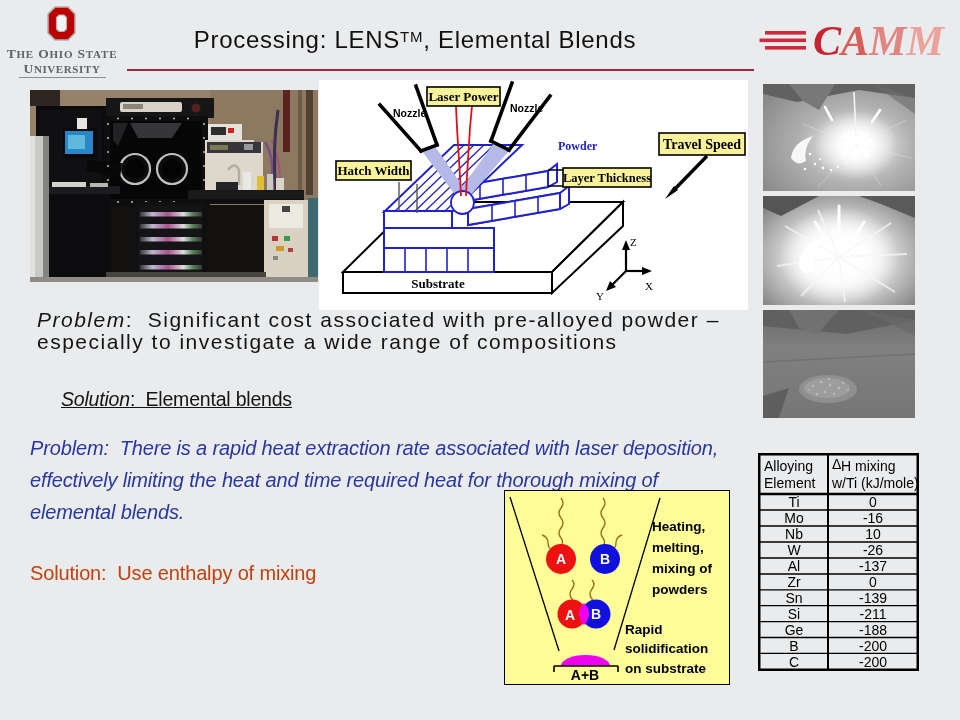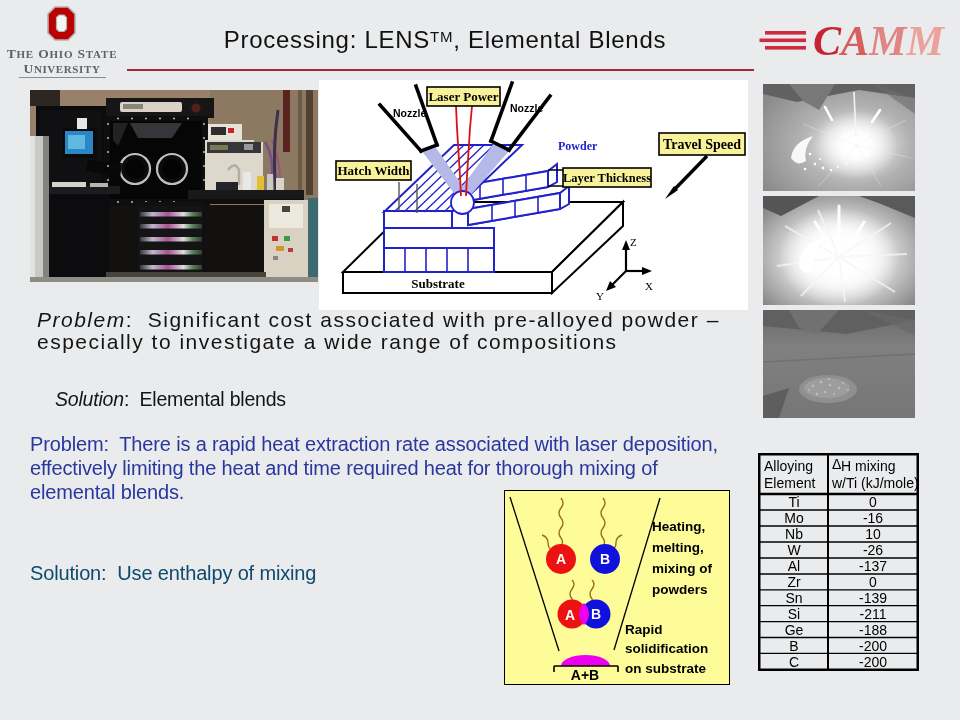--- a/index.html
+++ b/index.html
@@ -15,21 +15,21 @@
   <g>
     <polygon points="55,7 68,7 75,14 75,33 68,40 55,40 48,33 48,14" fill="#bb0000" stroke="#b0b2b4" stroke-width="1.6"></polygon>
     <polygon points="59,15 64,15 66.5,17.5 66.5,29 64,31.5 59,31.5 56.5,29 56.5,17.5" fill="#f4f6f6" stroke="#b0b2b4" stroke-width="1.2"></polygon>
   </g>
   <text x="62" y="58" text-anchor="middle" font-family="Liberation Serif,serif" font-size="13.5" font-weight="bold" fill="#5e6166" letter-spacing="0.8">T<tspan font-size="11">HE</tspan> O<tspan font-size="11">HIO</tspan> S<tspan font-size="11">TATE</tspan></text>
   <text x="62" y="73" text-anchor="middle" font-family="Liberation Serif,serif" font-size="13.5" font-weight="bold" fill="#5e6166" letter-spacing="0.6">U<tspan font-size="11">NIVERSITY</tspan></text>
   <line x1="19" y1="77.5" x2="106" y2="77.5" stroke="#8a8c8e" stroke-width="1.2"></line>
 </svg>
 
 <div class="abs" style="left:0;top:26px;width:830px;text-align:center;
-     font-size:24px;color:#111;letter-spacing:0.72px;padding-left:30px;">Processing:&nbsp;LENS<span style="vertical-align:6px;font-size:15px;">TM</span>,&nbsp;Elemental&nbsp;Blends</div>
+     font-size:24px;color:#111;letter-spacing:0.72px;">Processing:&nbsp;LENS<span style="vertical-align:6px;font-size:15px;">TM</span>,&nbsp;Elemental&nbsp;Blends</div>
 
 <div class="abs" style="left:127px;top:69px;width:627px;height:1.6px;background:#a32638;"></div>
 
 <svg class="abs" style="left:755px;top:18px" width="195" height="45" viewBox="0 0 195 45">
   <rect x="10" y="13" width="41" height="3.6" fill="#cf2a3e"></rect>
   <rect x="4.5" y="20.5" width="46.5" height="3.6" fill="#cf2a3e"></rect>
   <rect x="10" y="28" width="41" height="3.6" fill="#cf2a3e"></rect>
   <text x="58" y="37" font-family="Liberation Serif,serif" font-weight="bold" font-style="italic" font-size="42"><tspan fill="#c62432">C</tspan><tspan fill="#d75f5c">A</tspan><tspan fill="#e08581">M</tspan><tspan fill="#eba29a">M</tspan></text>
 </svg>
 
@@ -384,29 +384,29 @@
       <circle cx="66" cy="69" r="1.1"></circle>
   </g>
   <polygon points="0,86 26,78 16,108 0,108" fill="#5e5e5e"></polygon>
   <line x1="0" y1="52" x2="152" y2="44" stroke="#6e6e6e" stroke-width="1.5" opacity="0.8"></line>
 </svg>
 
 <div class="abs" style="left:37px;top:309px;width:760px;font-size:21px;color:#141414;line-height:22px;letter-spacing:1.5px;white-space:nowrap;">
   <span style="font-style:italic">Problem</span>:&nbsp; Significant cost associated with pre-alloyed powder –<br>especially to investigate a wide range of compositions
 </div>
 
-<div class="abs" style="left:55px;top:388px;font-size:19.5px;color:#141414;letter-spacing:-0.2px;">
+<div class="abs" style="left:61px;top:388px;font-size:19.5px;color:#141414;letter-spacing:-0.2px;text-decoration:underline;">
   <span style="font-style:italic">Solution</span>:&nbsp; Elemental blends
 </div>
 
-<div class="abs" style="left:30px;top:432px;width:760px;font-size:20px;color:#29379e;line-height:24px;letter-spacing:-0.15px;white-space:nowrap;">
+<div class="abs" style="left:30px;top:432px;width:760px;font-size:20px;color:#29379e;line-height:32px;letter-spacing:-0.15px;white-space:nowrap;font-style:italic;">
   Problem:&nbsp; There is a rapid heat extraction rate associated with laser deposition,<br>effectively limiting the heat and time required heat for thorough mixing of<br>elemental blends.
 </div>
 
-<div class="abs" style="left:30px;top:562px;font-size:20px;color:#0c4a6e;letter-spacing:-0.15px;">
+<div class="abs" style="left:30px;top:562px;font-size:20px;color:#c2410c;letter-spacing:-0.15px;">
   Solution:&nbsp; Use enthalpy of mixing
 </div>
 
 <svg class="abs" style="left:504px;top:490px" width="226" height="195" viewBox="0 0 226 195">
   <rect x="0.5" y="0.5" width="225" height="194" fill="#fdfc99" stroke="#000" stroke-width="1"></rect>
   <g stroke="#000" stroke-width="1.3">
     <line x1="6" y1="7" x2="55" y2="161"></line>
     <line x1="156" y1="8" x2="110" y2="160"></line>
   </g>
 

